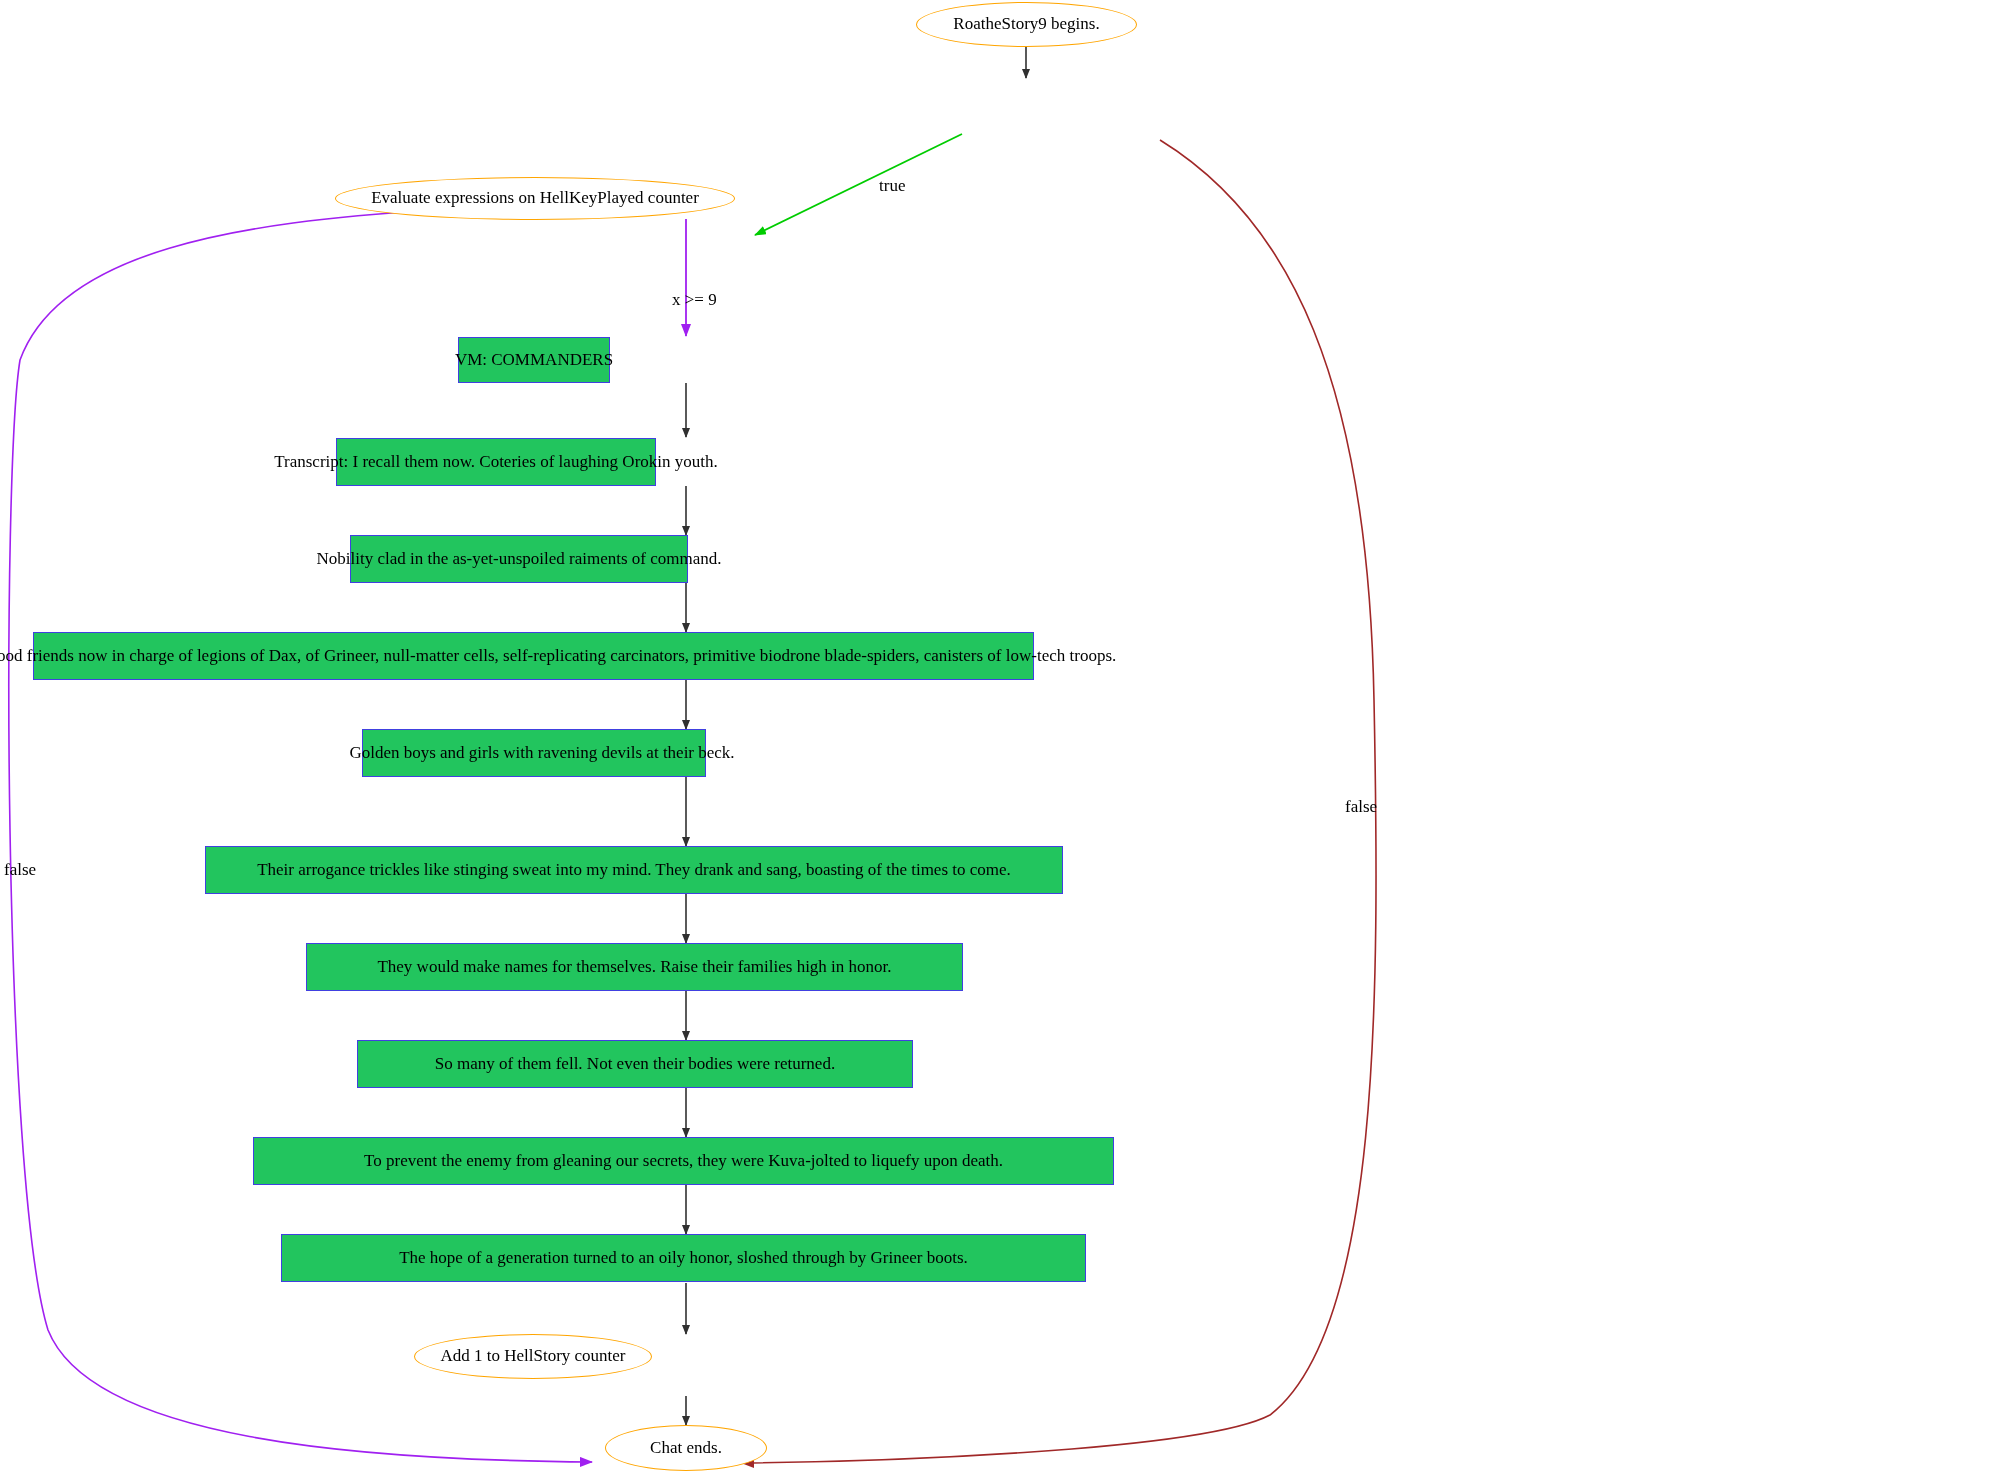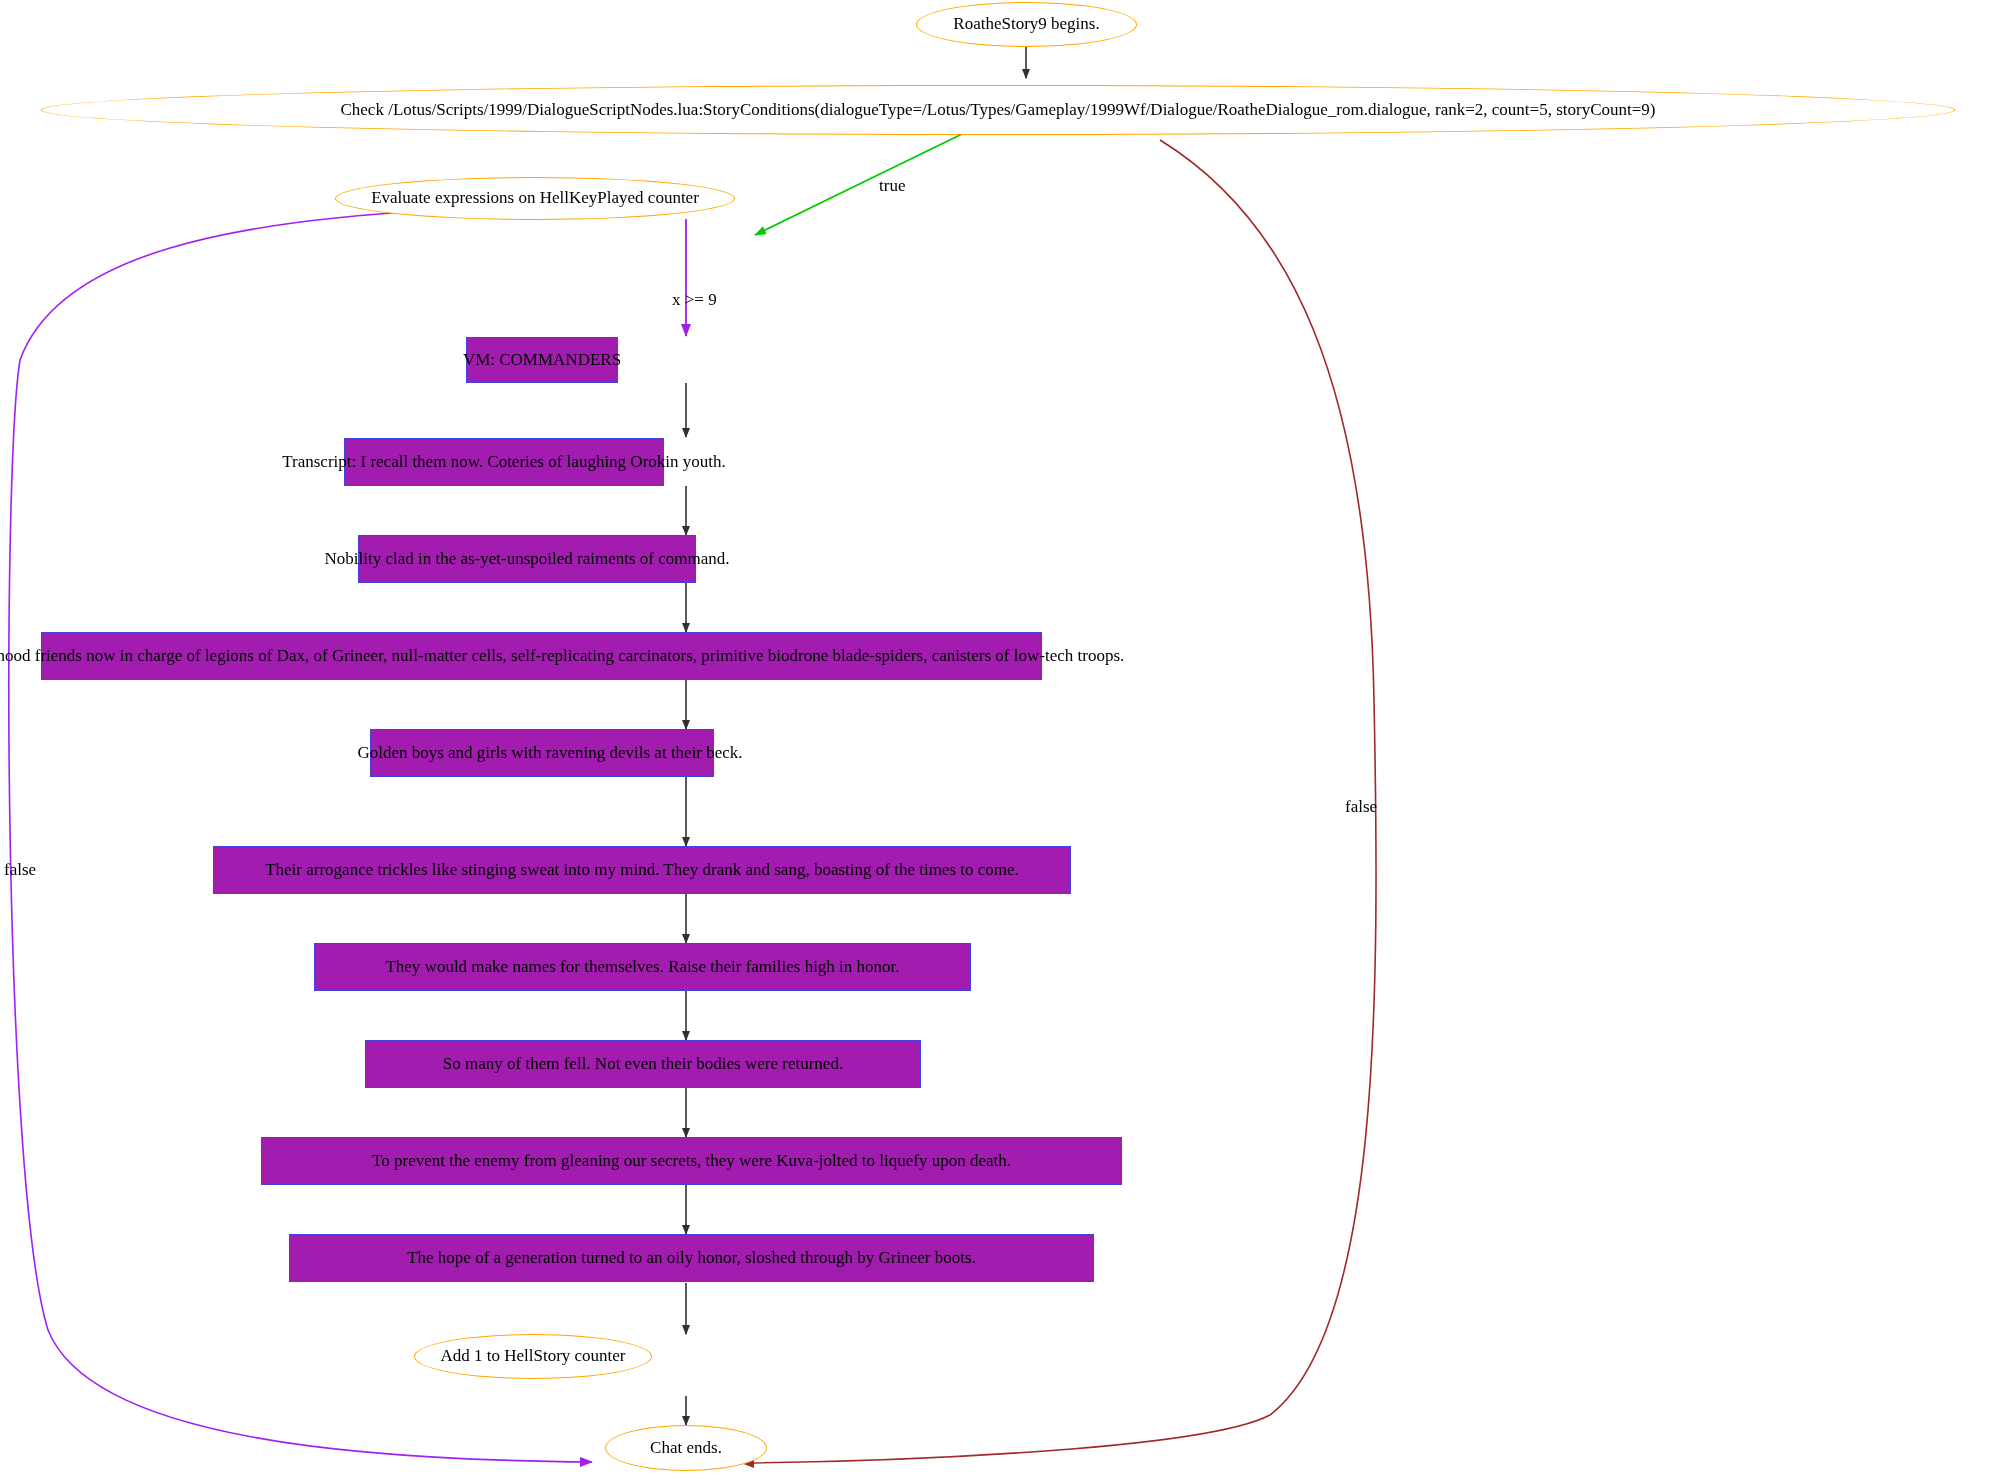--- a/index.html
+++ b/index.html
@@ -33,22 +33,21 @@
     line-height: 1.1;
     white-space: nowrap;
   }
   .node.ellipse {
     border: 1.6px solid #ffa500;
     border-radius: 50%;
     background: #ffffff;
   }
   .node.box {
     border: 1.6px solid #4040e0;
-    background: #a21caf;
-    margin-left: 8px;
+    background: #22c55e;
   }
   .node-label {
     padding: 0 6px;
     font-size: 17px;
   }
   .node.ellipse .node-label { font-size: 17px; }
   .node.cond .node-label { font-size: 17px; }
   .edge-label {
     position: absolute;
     font-family: "Liberation Serif", "DejaVu Serif", serif;
@@ -130,23 +129,20 @@
     </g>
     <g>
       <path d="M686,1396 L686,1425" stroke="#303030" stroke-width="1.6" fill="none" marker-end="url(#ah-black)"></path>
     </g>
   </svg>
 
   <div class="node ellipse" style="left:916px; top:2px; width:221px; height:45px;">
     <span class="node-label">RoatheStory9 begins.</span>
   </div>
 
-  <div class="node ellipse cond" style="left:41px; top:85px; width:1914px; height:50px;">
-    <span class="node-label">Check /Lotus/Scripts/1999/DialogueScriptNodes.lua:StoryConditions(dialogueType=/Lotus/Types/Gameplay/1999Wf/Dialogue/RoatheDialogue_rom.dialogue, rank=2, count=5, storyCount=9)</span>
-  </div>
 
   <div class="node ellipse" style="left:335px; top:177px; width:400px; height:43px;">
     <span class="node-label">Evaluate expressions on HellKeyPlayed counter</span>
   </div>
 
   <div class="node box" style="left:458px; top:337px; width:152px; height:46px;">
     <span class="node-label">VM: COMMANDERS</span>
   </div>
 
   <div class="node box" style="left:336px; top:438px; width:320px; height:48px;">

